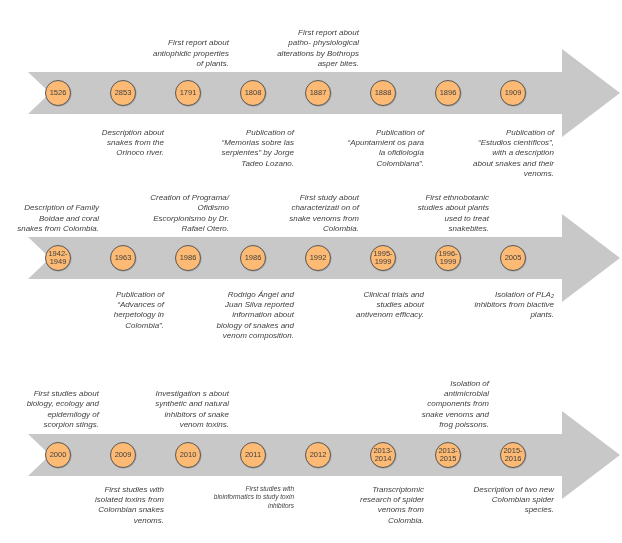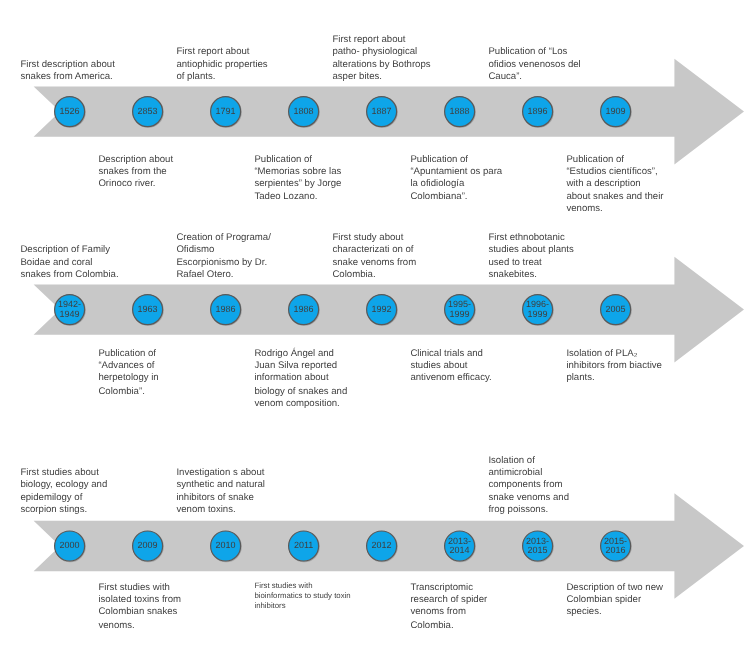--- a/index.html
+++ b/index.html
@@ -2,61 +2,59 @@
 <html><head>
 <meta charset="utf-8">
 <style>
   html,body{margin:0;padding:0;background:#fff;}
   .stage{
     position:relative;width:622px;height:543px;background:#ffffff;overflow:hidden;
     font-family:"Liberation Sans",sans-serif;color:#3f3f3f;
   }
   .arrows{position:absolute;left:0;top:0;}
   .txt{
-    position:absolute;width:82px;text-align:left;
-    font-size:8px;line-height:1.28;letter-spacing:0;
+    position:absolute;width:82px;text-align:right;
+    font-size:8px;line-height:1.28;letter-spacing:0;font-style:italic;
   }
   .txt.small{font-size:6.5px;line-height:1.3;}
   
   .c0{left:17px}.c1{left:82px}.c2{left:147px}.c3{left:212px}
   .c4{left:277px}.c5{left:342px}.c6{left:407px}.c7{left:472px}
   
   .b0.above{bottom:474px}.b0.below{top:128px}
   .b1.above{bottom:309px}.b1.below{top:290px}
   .b2.above{bottom:113px}.b2.below{top:485px}
   .year-circle{
     position:absolute;width:26px;height:26px;box-sizing:border-box;
-    border:1.3px solid #595959;border-radius:50%;background:#0ea5e9;
+    border:1.3px solid #595959;border-radius:50%;background:#fdba74;
     display:flex;flex-direction:column;align-items:center;justify-content:center;
     font-size:7.5px;line-height:1.02;color:#3f3f3f;
     box-shadow:0.5px 0.5px 0 0 rgba(89,89,89,0.35);
   }
   
   .y0{left:45px}.y1{left:110px}.y2{left:175px}.y3{left:240px}
   .y4{left:305px}.y5{left:370px}.y6{left:435px}.y7{left:500px}
   .b0c{top:80px}.b1c{top:245px}.b2c{top:442px}
 </style>
 </head>
 <body>
 
 <div class="stage">
 
   <svg class="arrows" width="622" height="543" viewBox="0 0 622 543">
     <polygon points="28,72 562,72 562,49 620,93 562,137 562,114 28,114 50,93" fill="#c8c8c8"></polygon>
     <polygon points="28,237 562,237 562,214 620,258 562,302 562,279 28,279 50,258" fill="#c8c8c8"></polygon>
     <polygon points="28,434 562,434 562,411 620,455 562,499 562,476 28,476 50,455" fill="#c8c8c8"></polygon>
   </svg>
 
-  <div class="txt above b0 c0">First description about snakes from America.</div>
   <div class="txt below b0 c1">Description about snakes from the Orinoco river.</div>
   <div class="txt above b0 c2">First report about antiophidic properties of plants.</div>
   <div class="txt below b0 c3">Publication of “Memorias sobre las serpientes” by Jorge Tadeo Lozano.</div>
   <div class="txt above b0 c4">First report about patho- physiological alterations by Bothrops asper bites.</div>
   <div class="txt below b0 c5">Publication of “Apuntamient os para la ofidiología Colombiana”.</div>
-  <div class="txt above b0 c6">Publication of “Los ofidios venenosos del Cauca”.</div>
   <div class="txt below b0 c7">Publication of “Estudios científicos”, with a description about snakes and their venoms.</div>
 
   <div class="year-circle b0c y0">
       <span>1526</span>
     </div>
   <div class="year-circle b0c y1">
       <span>2853</span>
     </div>
   <div class="year-circle b0c y2">
       <span>1791</span>

